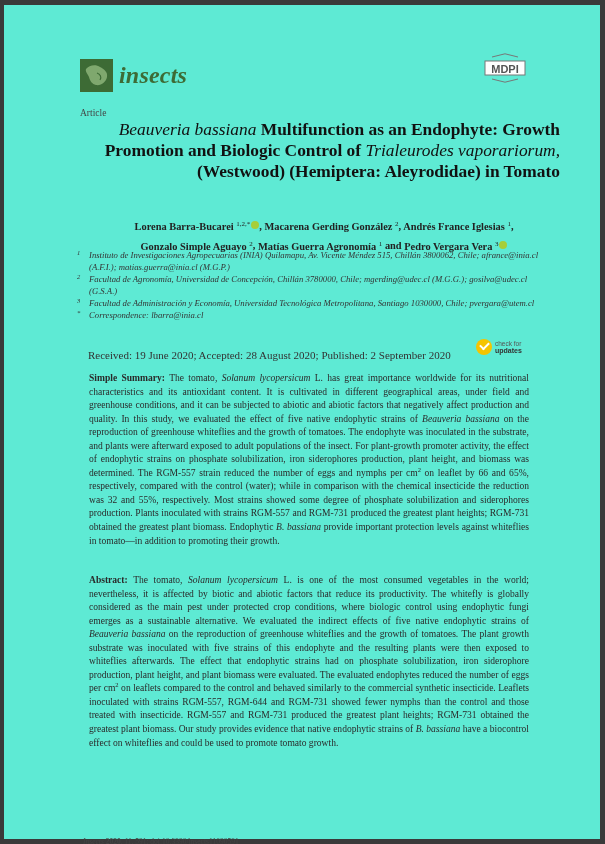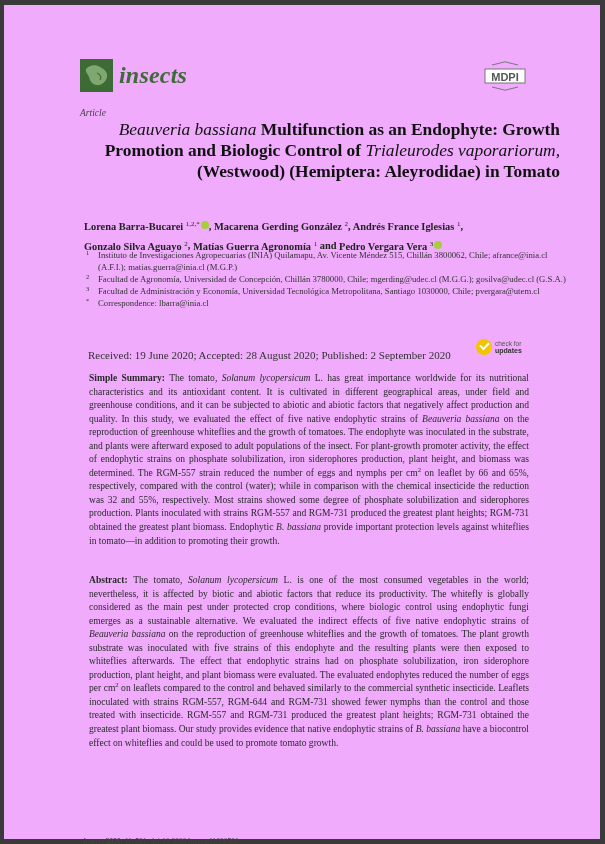--- a/index.html
+++ b/index.html
@@ -5,46 +5,46 @@
   html, body { margin: 0; padding: 0; }
   body {
     width: 605px; height: 844px; overflow: hidden;
     background: #3a3a3a;
     font-family: "Liberation Serif", "DejaVu Serif", serif;
     color: #222;
   }
   .page {
     position: absolute; left: 4px; top: 5px;
     width: 596px; height: 834px;
-    background: #f0abfc;
+    background: #5eead4;
   }
   .logo { position: absolute; left: 76px; top: 54px; display: flex; align-items: center; }
   .logo-box { width: 33px; height: 33px; background: #3d6b35; position: relative; }
   .logo-box svg { position: absolute; left: 3px; top: 4px; }
   .logo-text {
     margin-left: 6px; font-style: italic; font-weight: bold;
     font-size: 24px; color: #3d6b35; letter-spacing: 0.2px;
   }
-  .mdpi { position: absolute; left: 478px; top: 56px; }
-  .article-type { position: absolute; left: 76px; top: 103px; font-size: 9.5px; font-style: italic; color: #444; }
+  .mdpi { position: absolute; left: 478px; top: 48px; }
+  .article-type { position: absolute; left: 76px; top: 103px; font-size: 9.5px; color: #444; }
   .title {
     position: absolute; left: 76px; top: 114px; width: 480px;
     font-size: 17.4px; font-weight: bold; line-height: 21px; color: #111; text-align: right;
   }
   .title i { font-weight: normal; }
   .authors {
     position: absolute; left: 80px; top: 211px; width: 480px;
-    font-size: 10.4px; font-weight: bold; line-height: 16px; color: #222;
+    font-size: 10.4px; font-weight: bold; line-height: 16px; color: #222; text-align: center;
   }
   .authors sup { font-size: 7px; font-weight: normal; }
   .orcid {
     display: inline-block; width: 8px; height: 8px; border-radius: 50%;
     background: #a6ce39; vertical-align: 1px; margin-left: 1px;
   }
-  .affils { position: absolute; left: 82px; top: 244px; width: 480px; font-size: 8.7px; line-height: 12px; color: #333; }
+  .affils { position: absolute; left: 73px; top: 244px; width: 480px; font-size: 8.7px; line-height: 12px; color: #333; font-style: italic; }
   .affil { position: relative; padding-left: 12px; }
   .affil .num { position: absolute; left: 0; top: -2px; font-size: 6.5px; }
   .dates { position: absolute; left: 84px; top: 344px; font-size: 11px; color: #333; }
   .cfu { position: absolute; left: 472px; top: 334px; display: flex; align-items: center; }
   .cfu-circle { width: 16px; height: 16px; border-radius: 50%; background: #f5c400; position: relative; }
   .cfu-circle::after {
     content: ""; position: absolute; left: 4px; top: 3px; width: 7px; height: 4px;
     border-left: 2px solid #fff; border-bottom: 2px solid #fff; transform: rotate(-45deg);
   }
   .cfu-text { margin-left: 3px; font-family: "Liberation Sans", sans-serif; font-size: 6.5px; line-height: 7px; color: #555; }
@@ -85,21 +85,21 @@
   <div class="article-type">Article</div>
 
   <div class="title">
     <i>Beauveria bassiana</i><span> Multifunction as an Endophyte: Growth Promotion and Biologic Control of </span><i>Trialeurodes vaporariorum,</i><span> (Westwood) (Hemiptera: Aleyrodidae) in Tomato</span>
   </div>
 
   <div class="authors">
     <span><span>Lorena Barra-Bucarei</span> <sup>1,2,*</sup><span class="orcid"></span></span><span>, </span>
     <span><span>Macarena Gerding González</span> <sup>2</sup></span><span>, </span>
     <span><span>Andrés France Iglesias</span> <sup>1</sup></span><span>,</span><br>
-    <span><span>Gonzalo Silva Aguayo</span> <sup>2</sup></span><span>, </span>
+    <span><span>Gonzalo Simple Aguayo</span> <sup>2</sup></span><span>, </span>
     <span><span>Matías Guerra Agronomía</span> <sup>1</sup></span><span> and </span>
     <span><span>Pedro Vergara Vera</span> <sup>3</sup><span class="orcid"></span></span>
   </div>
 
   <div class="affils">
     <div class="affil"><span class="num">1</span><span>Instituto de Investigaciones Agropecuarias (INIA) Quilamapu, Av. Vicente Méndez 515, Chillán 3800062, Chile; afrance@inia.cl (A.F.I.); matias.guerra@inia.cl (M.G.P.)</span></div>
     <div class="affil"><span class="num">2</span><span>Facultad de Agronomía, Universidad de Concepción, Chillán 3780000, Chile; mgerding@udec.cl (M.G.G.); gosilva@udec.cl (G.S.A.)</span></div>
     <div class="affil"><span class="num">3</span><span>Facultad de Administración y Economía, Universidad Tecnológica Metropolitana, Santiago 1030000, Chile; pvergara@utem.cl</span></div>
     <div class="affil"><span class="num">*</span><span>Correspondence: lbarra@inia.cl</span></div>
   </div>

